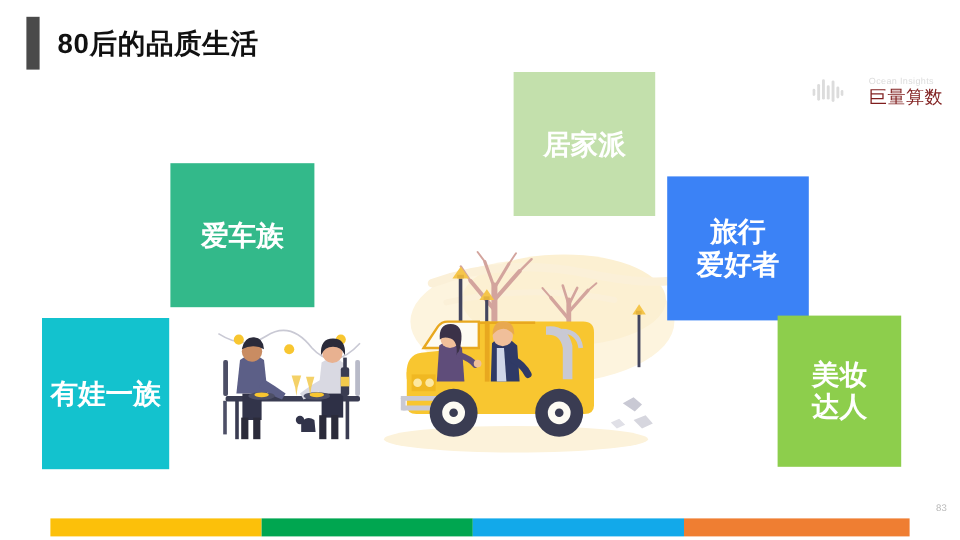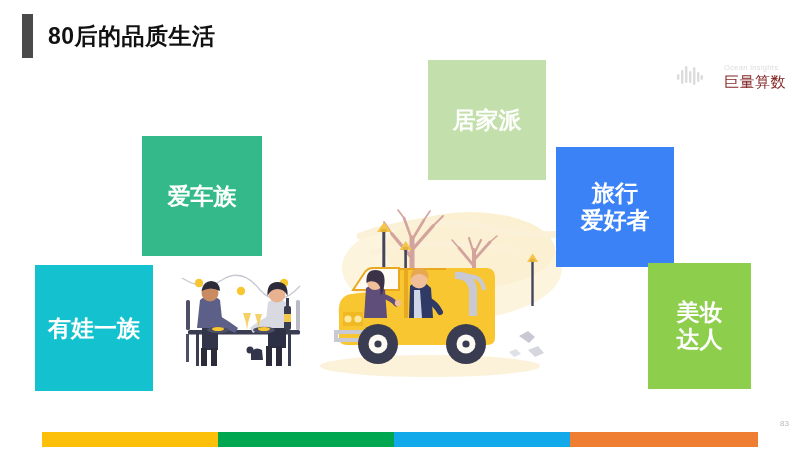--- a/index.html
+++ b/index.html
@@ -267,21 +267,21 @@
     <circle cx="378" cy="344" r="3.6" fill="#3a3c52"></circle>
     <circle cx="466" cy="344" r="20" fill="#3a3c52"></circle>
     <circle cx="466" cy="344" r="9.5" fill="#fdfbf3"></circle>
     <circle cx="466" cy="344" r="3.6" fill="#3a3c52"></circle>
 
     <path d="M519 336 l9 -5 l7 6 l-6 6 z" fill="#c9c9d4"></path>
     <path d="M528 350 l10 -4 l6 7 l-9 4z" fill="#d6d6de"></path>
     <path d="M509 352 l7 -3 l5 5 l-7 3z" fill="#e0e0e7"></path>
   </svg>
 
-  <div class="tile" style="left:35px; top:265px; width:118px; height:126px; background:#13c2ce;">
+  <div class="tile" style="left:35px; top:265px; width:106px; height:126px; background:#13c2ce;">
     <span>有娃一族</span>
   </div>
 
   <div class="tile" style="left:142px; top:136px; width:120px; height:120px; background:#33b98a; ">
     <span>爱车族</span>
   </div>
 
 
   <div class="tile" style="left:428px; top:60px; width:118px; height:120px; background:#c3e0ac;">
     <span>居家派</span>

